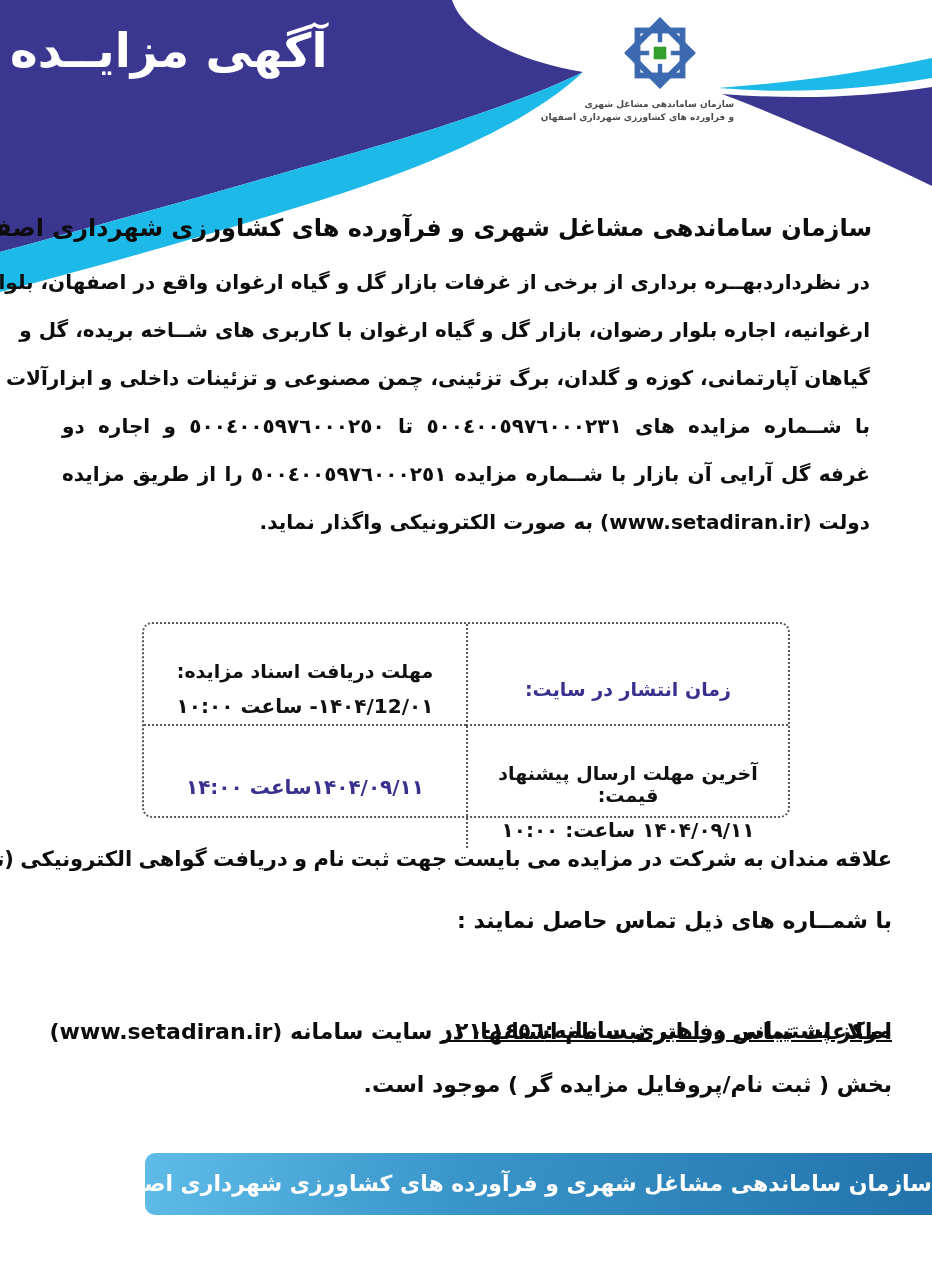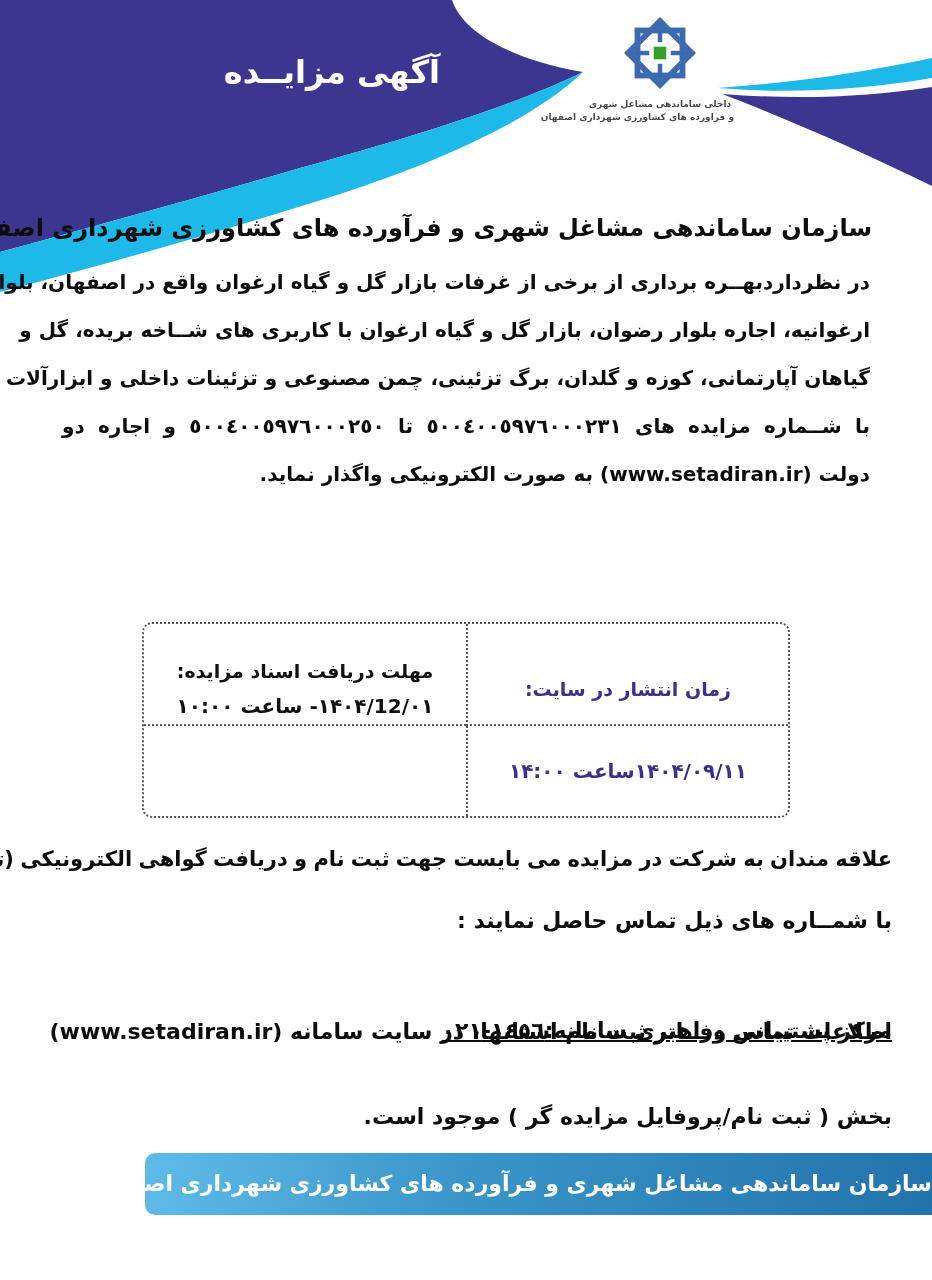--- a/index.html
+++ b/index.html
@@ -4,23 +4,23 @@
 <style>
   html,body{margin:0;padding:0;background:#ffffff;}
   .page{
     position:relative;width:932px;height:1280px;overflow:hidden;
     background:#ffffff;direction:rtl;
     font-family:"DejaVu Sans",sans-serif;
   }
   
   .header-svg{position:absolute;top:0;left:0;width:932px;height:300px;}
   .banner-title{
-    position:absolute;top:27px;left:10px;width:430px;height:90px;
-    color:#ffffff;font-weight:bold;font-size:32px;line-height:90px;
-    text-align:right;white-space:nowrap;
+    position:absolute;top:6px;left:10px;width:430px;height:90px;
+    color:#ffffff;font-weight:bold;font-size:47px;line-height:90px;
+    text-align:left;white-space:nowrap;
   }
   .logo{position:absolute;top:8px;left:586px;width:148px;text-align:center;}
   .logo svg{display:block;margin:0 auto;}
   .logo-cap{font-size:9px;font-weight:bold;color:#4a4a4a;line-height:13px;white-space:nowrap;}
   
   .doc-title{
     position:absolute;top:208px;right:60px;left:40px;
     font-size:24px;font-weight:bold;color:#0d0d0d;
     text-align:right;white-space:nowrap;line-height:40px;
   }
@@ -50,21 +50,21 @@
   .note{
     position:absolute;right:40px;left:45px;
     font-weight:bold;color:#0d0d0d;font-size:22px;line-height:34px;
     text-align:right;white-space:nowrap;
   }
   .note.fill{text-align:justify;text-align-last:justify;word-spacing:-1px;font-size:21px;}
   .n1{top:842px;}
   .n2{top:904px;}
   .n3{top:1014px;text-decoration:underline;}
   .n4{top:1015px;}
-  .n5{top:1068px;margin-top:32px;}
+  .n5{top:1068px;}
   
   .footer-bar{
     position:absolute;top:1153px;left:145px;right:0;height:62px;
     background:linear-gradient(100deg,#5fbce8 0%,#3a95c9 40%,#2273ab 100%);
     border-radius:10px 0 0 10px;
     color:#ffffff;font-weight:bold;font-size:22px;line-height:62px;
     text-align:center;white-space:nowrap;
   }
 </style>
 </head>
@@ -88,41 +88,46 @@
         <rect x="25" y="25" width="50" height="50" transform="rotate(45 50 50)"></rect>
       </g>
       <g fill="none" stroke="#3c6ab0" stroke-width="5">
         <path d="M50,12 L50,38"></path>
         <path d="M88,50 L62,50"></path>
         <path d="M50,88 L50,62"></path>
         <path d="M12,50 L38,50"></path>
       </g>
       <rect x="43" y="43" width="14" height="14" fill="#33a02c"></rect>
     </svg>
-    <div class="logo-cap">داخلی ساماندهی مشاغل شهری</div>
+    <div class="logo-cap">سازمان ساماندهی مشاغل شهری</div>
     <div class="logo-cap">و فراورده های کشاورزی شهرداری اصفهان</div>
   </div>
 
   <div class="doc-title">سازمان ساماندهی مشاغل شهری و فرآورده های کشاورزی شهرداری اصفهان</div>
 
   <div class="intro">
     <div class="intro-line">در نظرداردبهــره برداری از برخی از غرفات بازار گل و گیاه ارغوان واقع در اصفهان، بلوار</div>
     <div class="intro-line">ارغوانیه، اجاره بلوار رضوان، بازار گل و گیاه ارغوان با کاربری های شــاخه بریده، گل و</div>
     <div class="intro-line">گیاهان آپارتمانی، کوزه و گلدان، برگ تزئینی، چمن مصنوعی و تزئینات داخلی و ابزارآلات</div>
     <div class="intro-line">با شــماره مزایده های ٥٠٠٤٠٠٥٩٧٦٠٠٠٢٣١ تا ٥٠٠٤٠٠٥٩٧٦٠٠٠٢٥٠ و اجاره دو</div>
+    <div class="intro-line">غرفه گل آرایی آن بازار با شــماره مزایده ٥٠٠٤٠٠٥٩٧٦٠٠٠٢٥١ را از طریق مزایده</div>
     <div class="intro-line last">دولت (www.setadiran.ir)  به صورت الکترونیکی واگذار نماید.</div>
   </div>
 
   <div class="sched">
     <div class="cell hl">
       <div class="lbl">زمان انتشار در سایت:</div>
     </div>
     <div class="cell">
       <div class="lbl">مهلت دریافت اسناد مزایده:</div>
       <div class="val">۱۴۰۴/12/۰۱- ساعت ۱۰:۰۰</div>
+    </div>
+    <div class="cell">
+      <div class="lbl">آخرین مهلت ارسال پیشنهاد قیمت:</div>
+      <div class="val">۱۴۰۴/۰۹/۱۱ ساعت: ۱۰:۰۰</div>
     </div>
     <div class="cell hl">
       <div class="val">۱۴۰۴/۰۹/۱۱ساعت ۱۴:۰۰</div>
     </div>
   </div>
 
   <div class="note fill n1">علاقه مندان به شرکت در مزایده می بایست جهت ثبت نام و دریافت گواهی الکترونیکی (توکن)</div>
   <div class="note n2">با شمــاره های ذیل تماس حاصل نمایند :</div>
   <div class="note n3">مرکز پشتیبانی وراهبری سامانه:١٤٥٦-٠٢١</div>
   <div class="note n4">اطلاعات تماس دفــاتر ثبت نام استانها، در سایت سامانه (www.setadiran.ir)</div>

